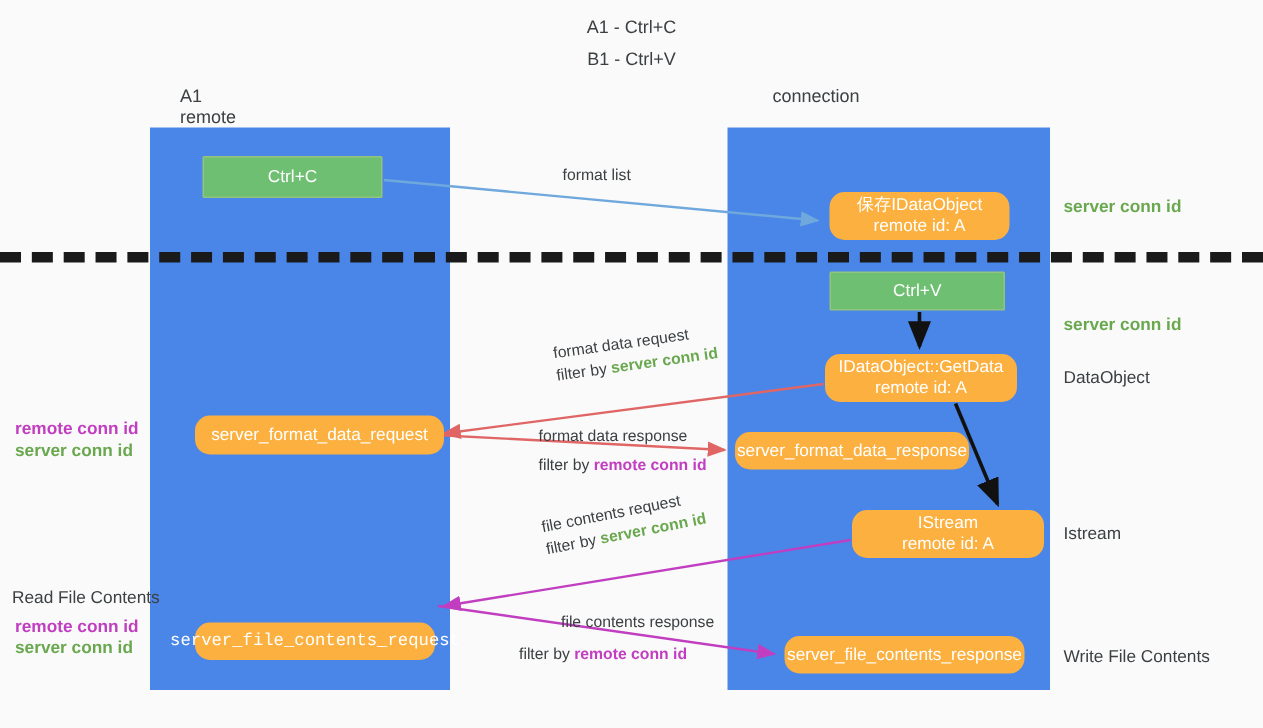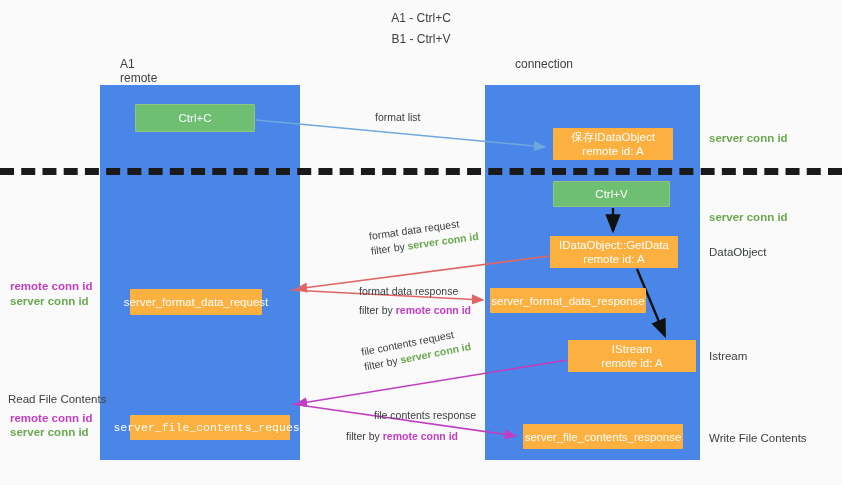--- a/index.html
+++ b/index.html
@@ -28,28 +28,28 @@
   .lane-head-a{left:120px;top:57px;width:160px;}
   .lane-head-b{left:515px;top:57px;width:160px;}
 
   .box{
     position:absolute;display:flex;align-items:center;justify-content:center;
     text-align:center;color:#ffffff;font-size:11.5px;line-height:14px;
     border-radius:1px;box-sizing:border-box;padding:2px 4px;
   }
   .green{background:#6aa84f;border:1px solid #93c47d;background:#6aa84f;}
   .green{background:#6fbf73;}
-  .orange{background:#f9b martins;}
+  .orange{background:#f9b martins;border-radius:10px;}
   .orange{background:#fbb040;}
 
   .b-ctrlc{left:135px;top:104px;width:120px;height:28px;}
   .b-savedo{left:553px;top:128px;width:120px;height:32px;}
   .b-ctrlv{left:553px;top:181px;width:117px;height:26px;}
   .b-getdata{left:550px;top:236px;width:128px;height:32px;}
-  .b-fmtreq{left:130px;top:277px;width:132px;height:26px;margin-top:12px;}
+  .b-fmtreq{left:130px;top:277px;width:166px;height:26px;}
   .b-fmtresp{left:490px;top:288px;width:156px;height:25px;}
   .b-istream{left:568px;top:340px;width:128px;height:32px;}
   .b-filereq{left:130px;top:415px;width:160px;height:25px;font-family:Liberation Mono, monospace;}
   .b-fileresp{left:523px;top:424px;width:160px;height:25px;}
 
   .edge-label{
     position:absolute;font-size:10.5px;line-height:15px;color:#3c4043;
     white-space:nowrap;
   }
   .edge-label .hl-server{color:#6aa84f;font-weight:bold;}

